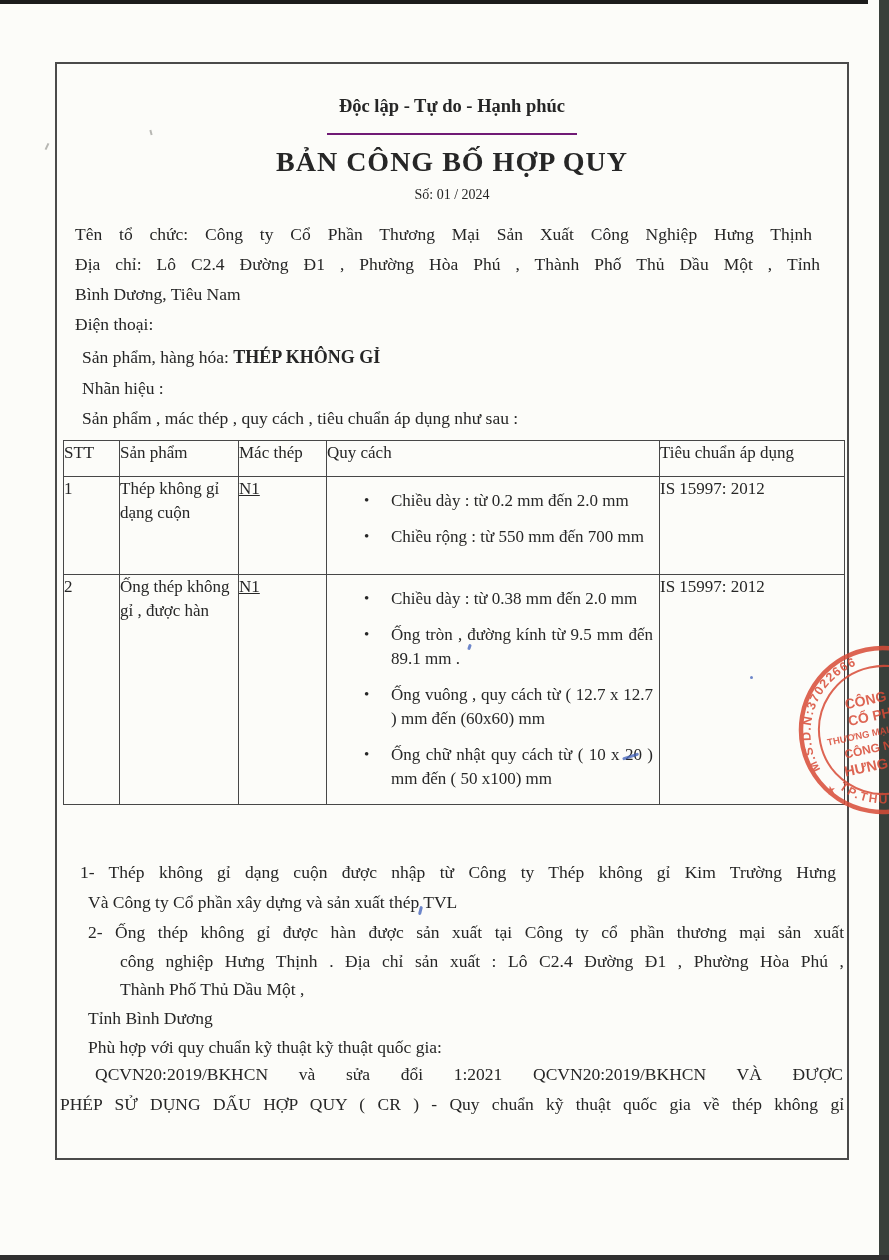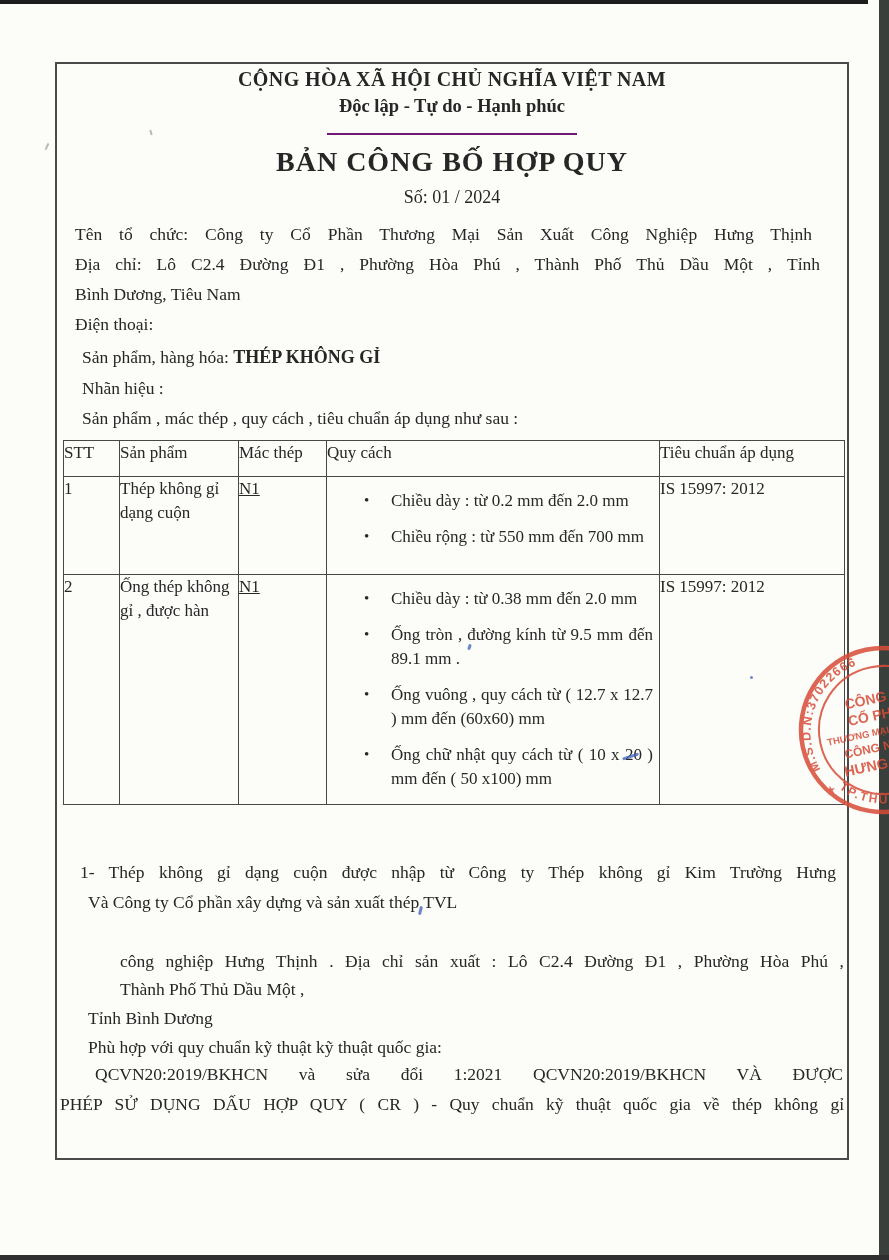--- a/index.html
+++ b/index.html
@@ -14,21 +14,21 @@
   .edge-right{position:absolute;right:0;top:0;width:10px;height:1260px;background:#39403b;}
   .edge-bottom{position:absolute;left:0;bottom:0;width:889px;height:5px;background:#303030;}
   .border-box{position:absolute;left:55px;top:62px;width:794px;height:1098px;
     border:2px solid #4b4b4b;box-sizing:border-box;background:transparent;}
 
   .center-line{position:absolute;left:55px;width:794px;text-align:center;white-space:nowrap;}
   .h-national{top:68px;font-size:20px;font-weight:bold;letter-spacing:.4px;}
   .h-motto{top:96px;font-size:18.5px;font-weight:bold;}
   .h-motto .u{display:inline-block;border-bottom:2px solid #701a75;padding:0 12px 16px 12px;}
   .h-title{top:146px;font-size:28px;font-weight:bold;letter-spacing:1px;}
-  .h-number{top:187px;font-size:18px;font-family:Liberation Serif, serif;}
+  .h-number{top:187px;font-size:14px;font-family:Liberation Serif, serif;}
 
   .line{position:absolute;font-size:17.5px;line-height:26px;white-space:nowrap;}
   .jline{position:absolute;font-size:17.5px;line-height:26px;text-align:justify;text-align-last:justify;}
   .l-org{left:75px;top:221px;width:737px;}
   .l-addr1{left:75px;top:251px;width:745px;}
   .l-addr2{left:75px;top:281px;}
   .l-phone{left:75px;top:311px;}
   .l-product{left:82px;top:344px;}
   .l-product b{font-size:18px;text-align:right;}
   .l-brand{left:82px;top:375px;}
@@ -79,21 +79,20 @@
 </head>
 <body>
 
 <div class="page">
 
   <div class="edge-top"></div>
   <div class="edge-right"></div>
   <div class="edge-bottom"></div>
   <div class="border-box"></div>
 
-  <div class="center-line h-national">CỘNG HÒA XÃ HỘI CHỦ NGHĨA VIỆT NAM</div>
   <div class="center-line h-motto">
     <span class="u">Độc lập - Tự do - Hạnh phúc</span>
   </div>
   <div class="center-line h-title">BẢN CÔNG BỐ HỢP QUY</div>
   <div class="center-line h-number">Số: 01 / 2024</div>
 
   <div class="jline l-org">Tên tổ chức: Công ty Cổ Phần Thương Mại Sản Xuất Công Nghiệp Hưng Thịnh</div>
   <div class="jline l-addr1">Địa chỉ: Lô C2.4 Đường Đ1 , Phường Hòa Phú , Thành Phố Thủ Dầu Một , Tỉnh</div>
   <div class="line l-addr2">Bình Dương, Tiêu Nam</div>
   <div class="line l-phone">Điện thoại:</div>
@@ -143,20 +142,21 @@
           <li><span class="dot">•</span><span>Ống chữ nhật quy cách từ ( 10 x 20 ) mm đến ( 50 x100) mm</span></li>
         </ul>
       </td>
       <td class="c-std">IS 15997: 2012</td>
     </tr>
   </tbody>
     </table>
 
   <div class="jline n1">1- Thép không gỉ dạng cuộn được nhập từ Công ty Thép không gỉ Kim Trường Hưng</div>
   <div class="line n2">Và Công ty Cổ phần xây dựng và sản xuất thép TVL</div>
+  <div class="jline n3">2- Ống thép không gỉ được hàn được sản xuất tại Công ty cổ phần thương mại sản xuất</div>
   <div class="jline n4">công nghiệp Hưng Thịnh . Địa chỉ sản xuất : Lô C2.4 Đường Đ1 , Phường Hòa Phú ,</div>
   <div class="line n5">Thành Phố Thủ Dầu Một ,</div>
   <div class="line n6">Tỉnh Bình Dương</div>
   <div class="line n7">Phù hợp với quy chuẩn kỹ thuật kỹ thuật quốc gia:</div>
   <div class="jline n8">QCVN20:2019/BKHCN và sửa đổi 1:2021 QCVN20:2019/BKHCN VÀ ĐƯỢC</div>
   <div class="jline n9">PHÉP SỬ DỤNG DẤU HỢP QUY ( CR ) -  Quy chuẩn kỹ thuật quốc gia về thép không gỉ</div>
 
   <svg class="stamp" width="180" height="180" viewBox="-90 -90 180 180">
     <g transform="rotate(-12)" opacity="0.85">
       <circle r="82" fill="none" stroke="#d84b37" stroke-width="4.5"></circle>

